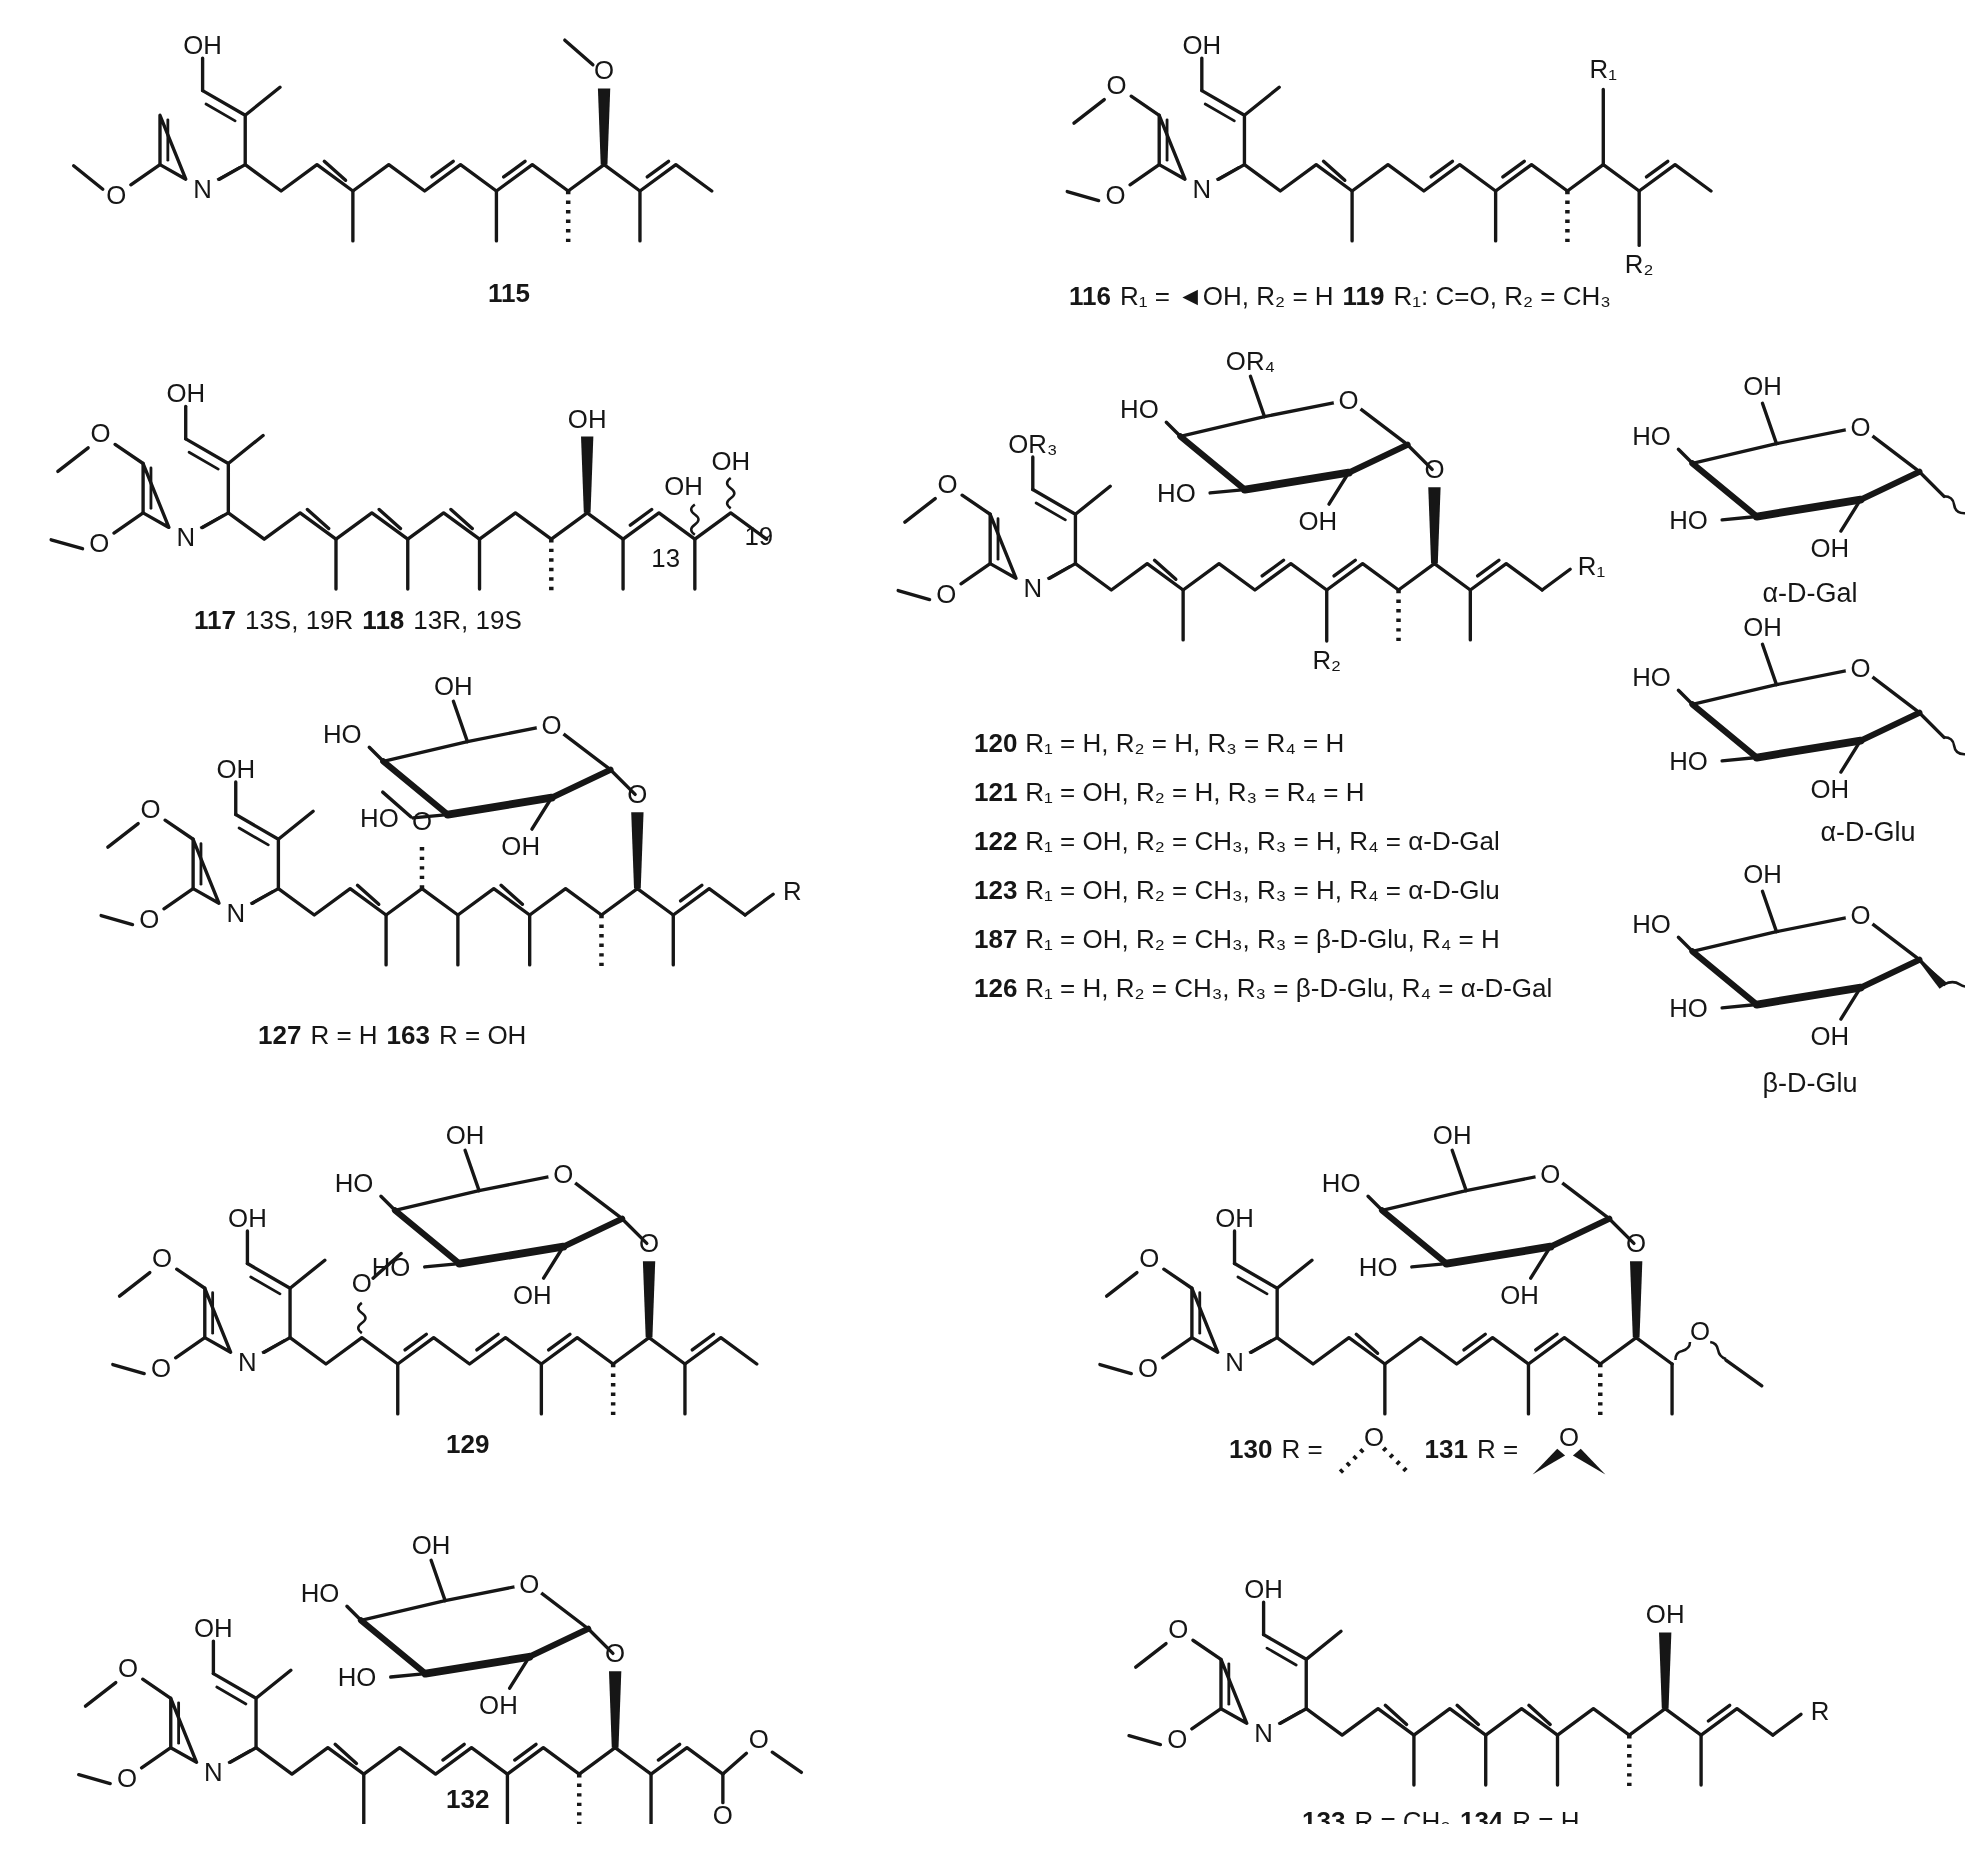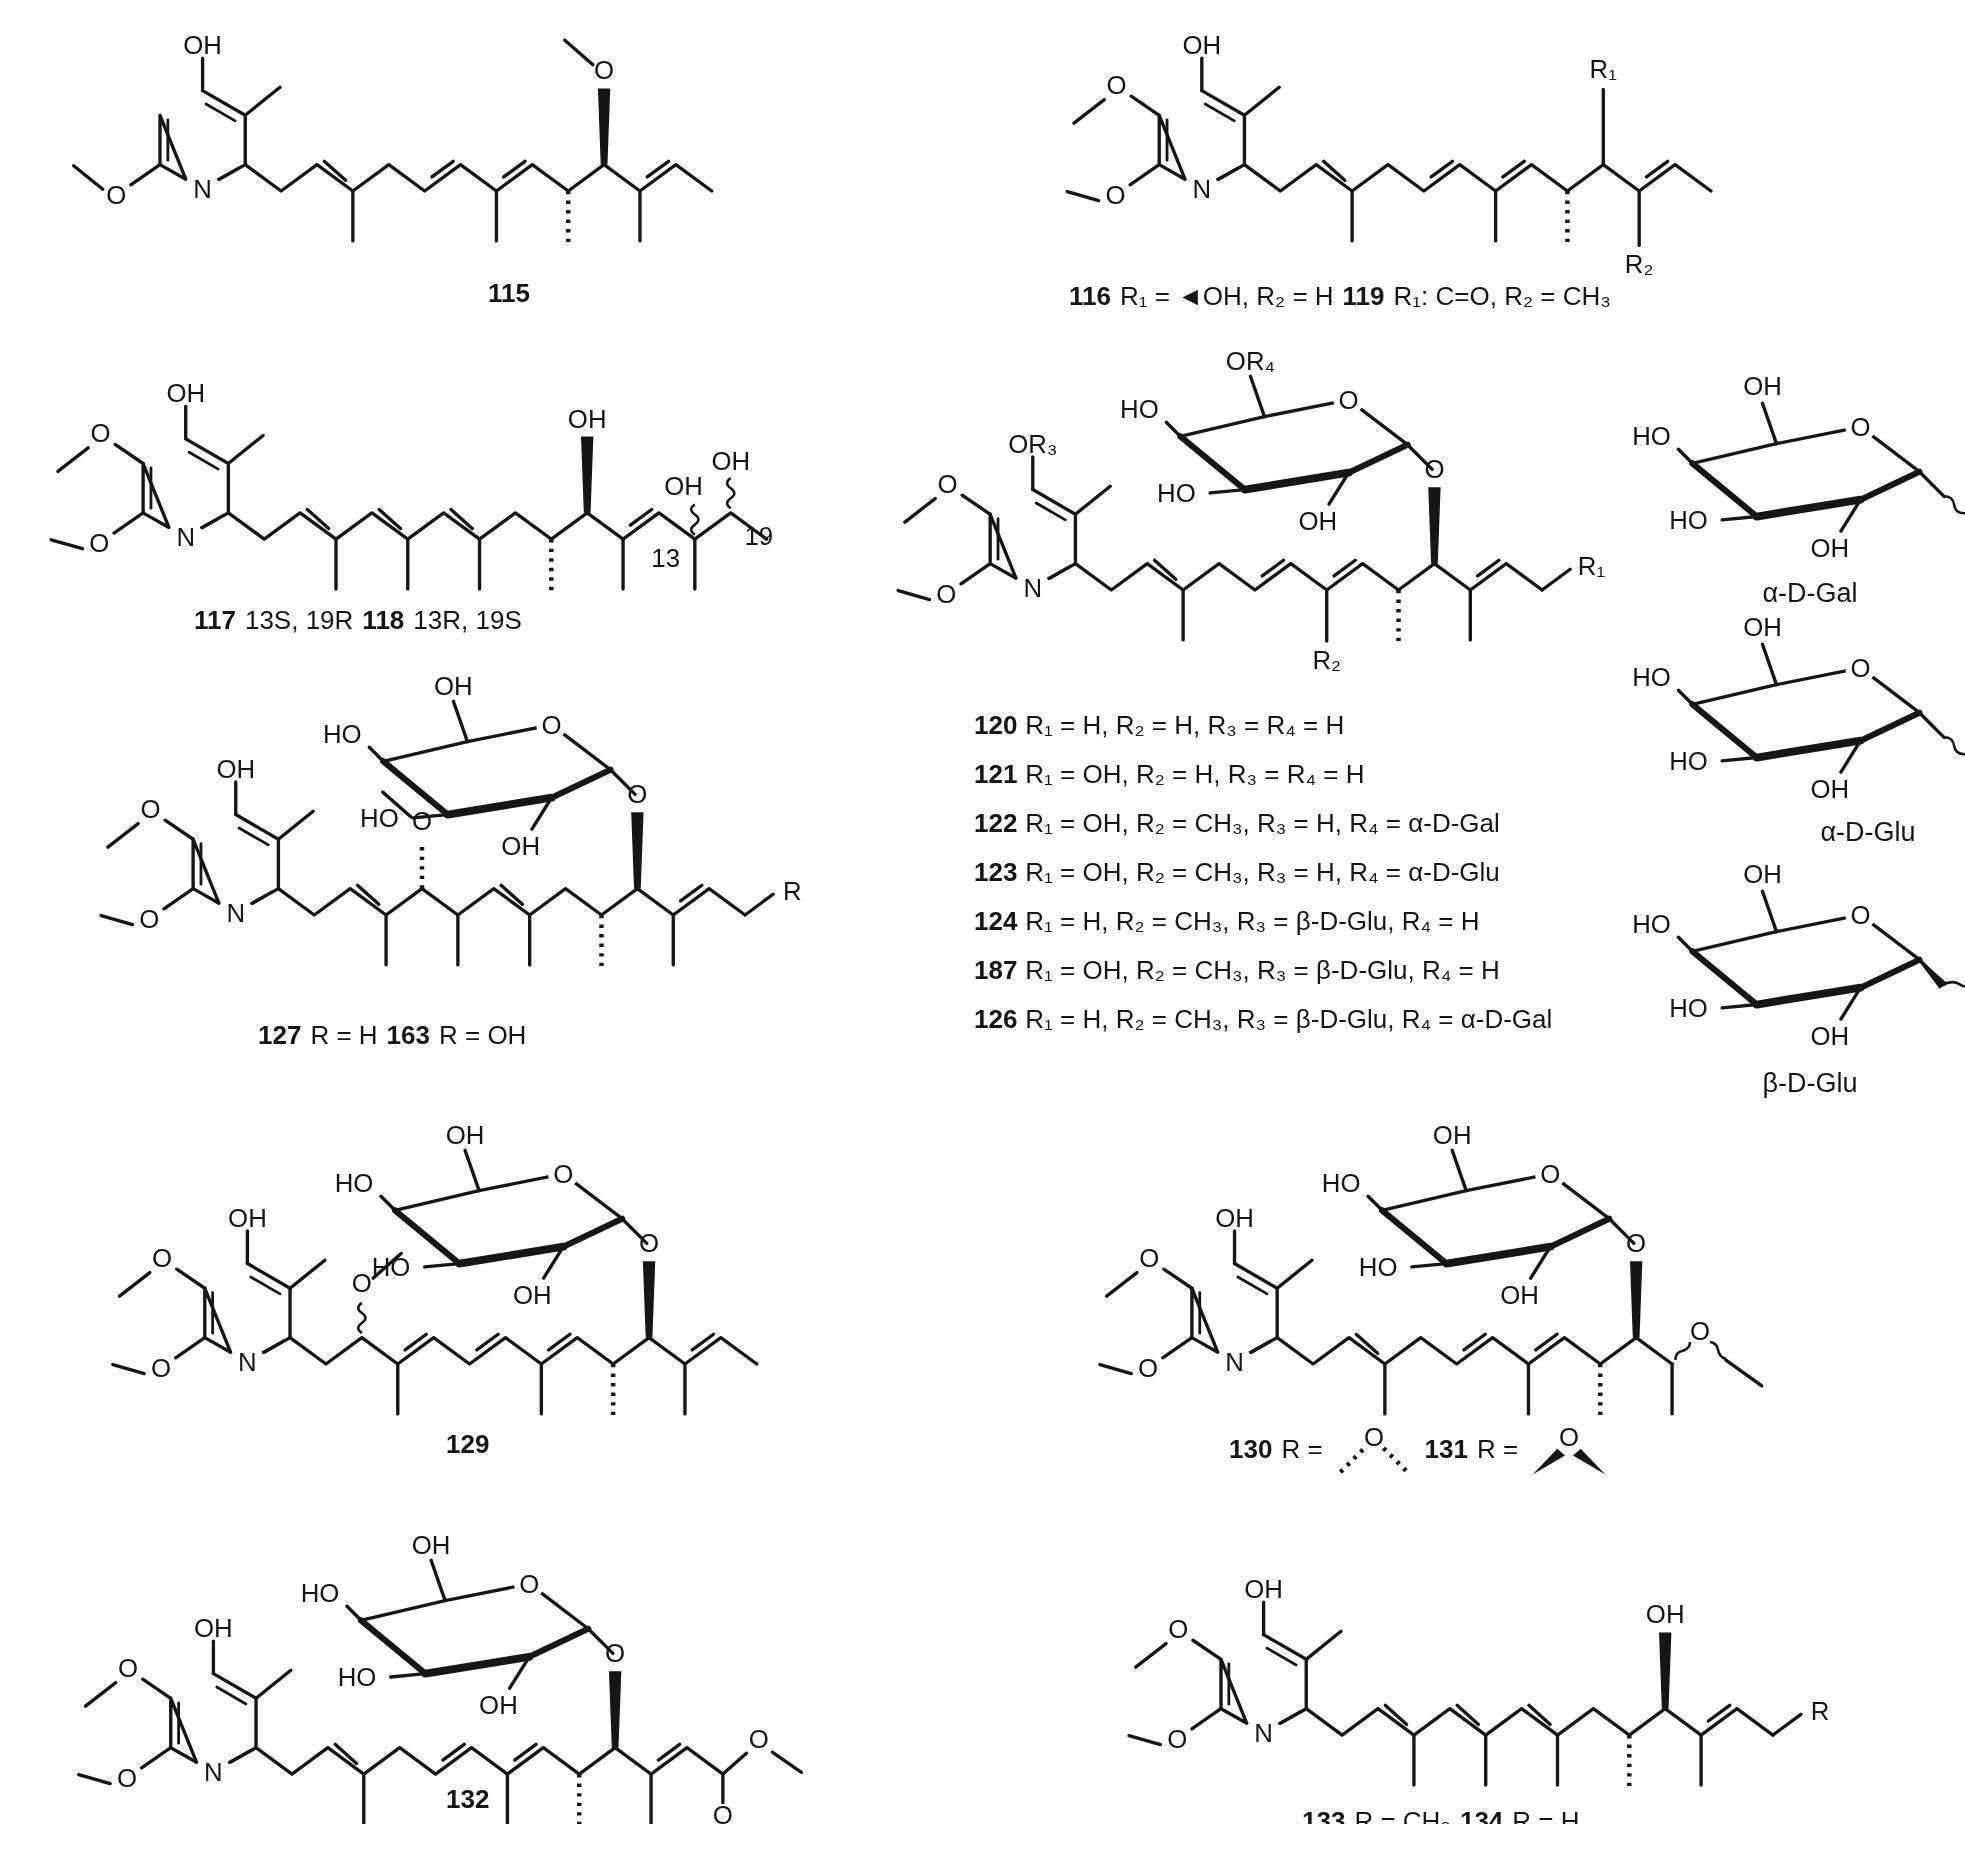--- a/index.html
+++ b/index.html
@@ -12,21 +12,21 @@
   .thin{stroke:#161616;stroke-width:5;fill:none;stroke-linecap:round;}
   .bold{stroke:#161616;stroke-width:14;fill:none;stroke-linecap:round;}
   .bold2{stroke:#161616;stroke-width:11;fill:none;stroke-linecap:round;}
   .hash{stroke:#161616;stroke-width:8;fill:none;stroke-dasharray:6 11;stroke-linecap:butt;}
   .sq{stroke:#161616;stroke-width:4.5;fill:none;}
   .wedge{fill:#161616;stroke:none;}
   .mask{fill:#ffffff;stroke:none;}
   .cap{position:absolute;font-size:26px;display:flex;align-items:center;gap:9px;white-space:pre;}
   .cap b{font-weight:bold;}
   .tbl{position:absolute;font-size:26px;}
-  .trow{height:49px;display:flex;align-items:flex-start;gap:7.9px;white-space:pre;}
+  .trow{height:49px;display:flex;align-items:flex-end;gap:7.9px;white-space:pre;}
   .trow b{font-weight:bold;}
   .slabel{position:absolute;font-size:27px;width:202px;text-align:center;margin-top:32px;}
 </style>
 </head>
 <body>
 
 <div id="figure">
 
 
 <svg width="0" height="0">
@@ -336,21 +336,20 @@
   <span>13S, 19R</span>
   <b>118</b>
   <span>13R, 19S</span>
 </div>
 
 <div class="tbl" style="left:974px;top:710px">
   <div class="trow"><b>120</b><span>R₁ = H, R₂ = H, R₃ = R₄ = H</span></div>
   <div class="trow"><b>121</b><span>R₁ = OH, R₂ = H, R₃ = R₄ = H</span></div>
   <div class="trow"><b>122</b><span>R₁ = OH, R₂ = CH₃, R₃ = H, R₄ = α-D-Gal</span></div>
   <div class="trow"><b>123</b><span>R₁ = OH, R₂ = CH₃, R₃ = H, R₄ = α-D-Glu</span></div>
-  <div class="trow"><b>124</b><span>R₁ = H, R₂ = CH₃, R₃ = β-D-Glu, R₄ = H</span></div>
   <div class="trow"><b>187</b><span>R₁ = OH, R₂ = CH₃, R₃ = β-D-Glu, R₄ = H</span></div>
   <div class="trow"><b>126</b><span>R₁ = H, R₂ = CH₃, R₃ = β-D-Glu, R₄ = α-D-Gal</span></div>
 </div>
 
 <div class="slabel" style="left:1709px;top:546px">α-D-Gal</div>
 <div class="slabel" style="left:1767px;top:785px">α-D-Glu</div>
 <div class="slabel" style="left:1709px;top:1036px">β-D-Glu</div>
 
 <div class="cap" style="left:258px;top:1020px">
   <b>127</b>

